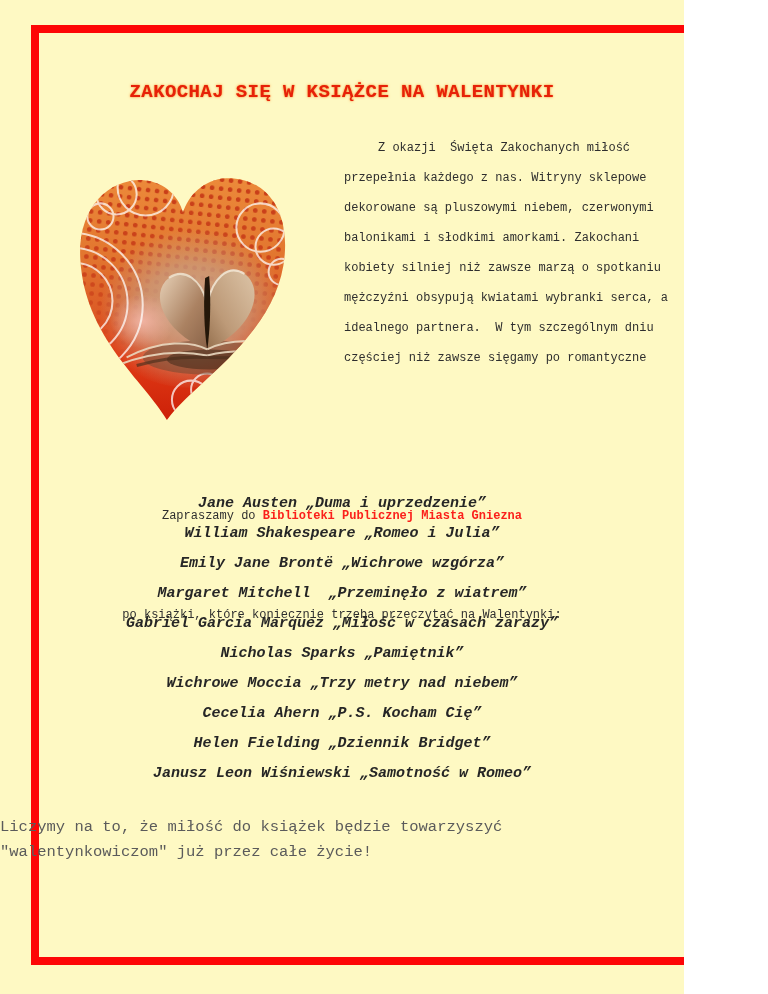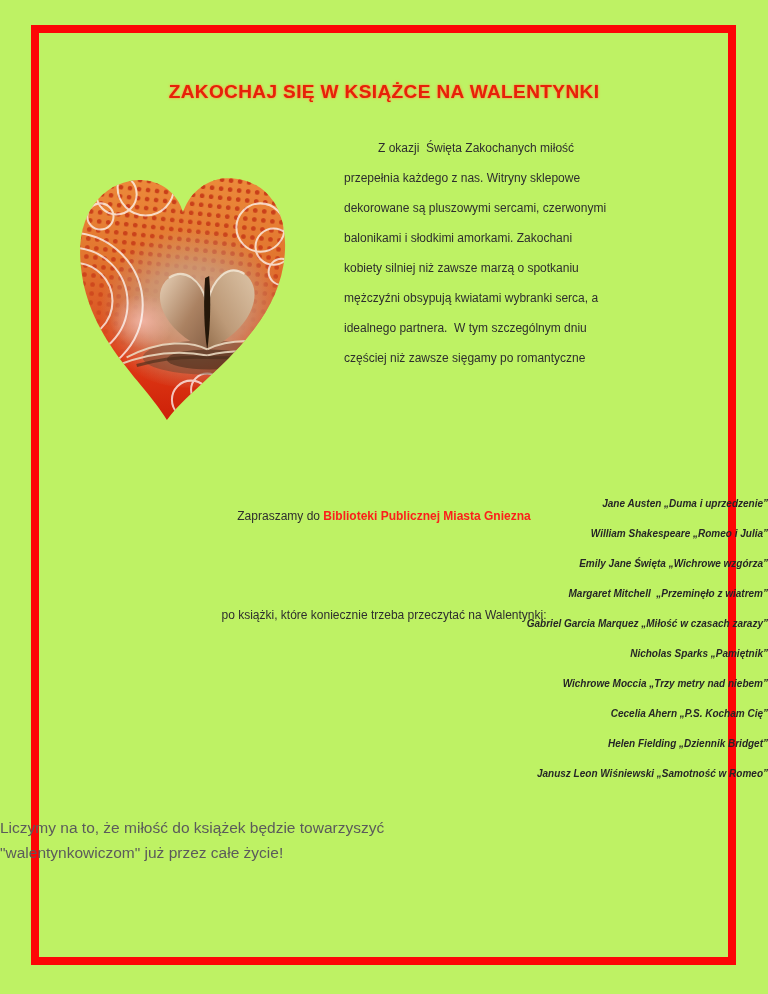--- a/index.html
+++ b/index.html
@@ -1,21 +1,21 @@
 <!DOCTYPE html>
 <html><head>
 <meta charset="utf-8">
 <style>
   * { margin: 0; padding: 0; box-sizing: border-box; }
   html, body { background: #ffffff; }
   .page {
     position: relative;
-    width: 768px; height: 994px;
-    background: #bef264;
-    font-family: Liberation Sans, sans-serif;
+    width: 684px; height: 994px;
+    background: #fef9c3;
+    font-family: Liberation Mono, monospace;
     color: #2e2e2e;
     overflow: hidden;
   }
   .frame {
     position: absolute;
     left: 31px; top: 25px;
     width: 705px; height: 940px;
     border: 8px solid #fd0606;
   }
   .title {
@@ -56,27 +56,26 @@
   .invite .library-red {
     color: #fb201b;
     font-weight: bold;
   }
   .books {
     position: absolute;
     top: 489px; left: 0; width: 100%;
     text-align: center;
   }
   .book-line {
-    font-size: 10px;
+    font-size: 15px;
     line-height: 30px;
     font-weight: bold;
     font-style: italic;
     white-space: pre;
     color: #262626;
-    text-align: right;
   }
   .footer {
     position: absolute;
     top: 815px; left: 0; width: 100%;
   }
   .footer-line {
     font-size: 15.5px;
     line-height: 25px;
     color: #5b5b5b;
     white-space: pre;
@@ -179,37 +178,37 @@
             <path d="M140 206 C 160 206 190 206 215 214"></path>
           </g>
         </g>
       </g>
     </svg>
   </div>
 
   <div class="intro">
       <div class="intro-line">Z okazji  Święta Zakochanych miłość</div>
       <div class="intro-line">przepełnia każdego z nas. Witryny sklepowe</div>
-      <div class="intro-line">dekorowane są pluszowymi sercami, czerwonymi</div>
+      <div class="intro-line">dekorowane są pluszowymi niebem, czerwonymi</div>
       <div class="intro-line">balonikami i słodkimi amorkami. Zakochani</div>
       <div class="intro-line">kobiety silniej niż zawsze marzą o spotkaniu</div>
       <div class="intro-line">mężczyźni obsypują kwiatami wybranki serca, a</div>
       <div class="intro-line">idealnego partnera.  W tym szczególnym dniu</div>
       <div class="intro-line">częściej niż zawsze sięgamy po romantyczne</div>
     </div>
 
   <div class="invite">
     <div><span>Zapraszamy do </span><span class="library-red">Biblioteki Publicznej Miasta Gniezna</span></div>
     <div>po książki, które koniecznie trzeba przeczytać na Walentynki:</div>
   </div>
 
   <div class="books">
       <div class="book-line">Jane Austen „Duma i uprzedzenie”</div>
       <div class="book-line">William Shakespeare „Romeo i Julia”</div>
-      <div class="book-line">Emily Jane Święta „Wichrowe wzgórza”</div>
+      <div class="book-line">Emily Jane Brontë „Wichrowe wzgórza”</div>
       <div class="book-line">Margaret Mitchell  „Przeminęło z wiatrem”</div>
       <div class="book-line">Gabriel Garcia Marquez „Miłość w czasach zarazy”</div>
       <div class="book-line">Nicholas Sparks „Pamiętnik”</div>
       <div class="book-line">Wichrowe Moccia „Trzy metry nad niebem”</div>
       <div class="book-line">Cecelia Ahern „P.S. Kocham Cię”</div>
       <div class="book-line">Helen Fielding „Dziennik Bridget”</div>
       <div class="book-line">Janusz Leon Wiśniewski „Samotność w Romeo”</div>
     </div>
 
   <div class="footer">

